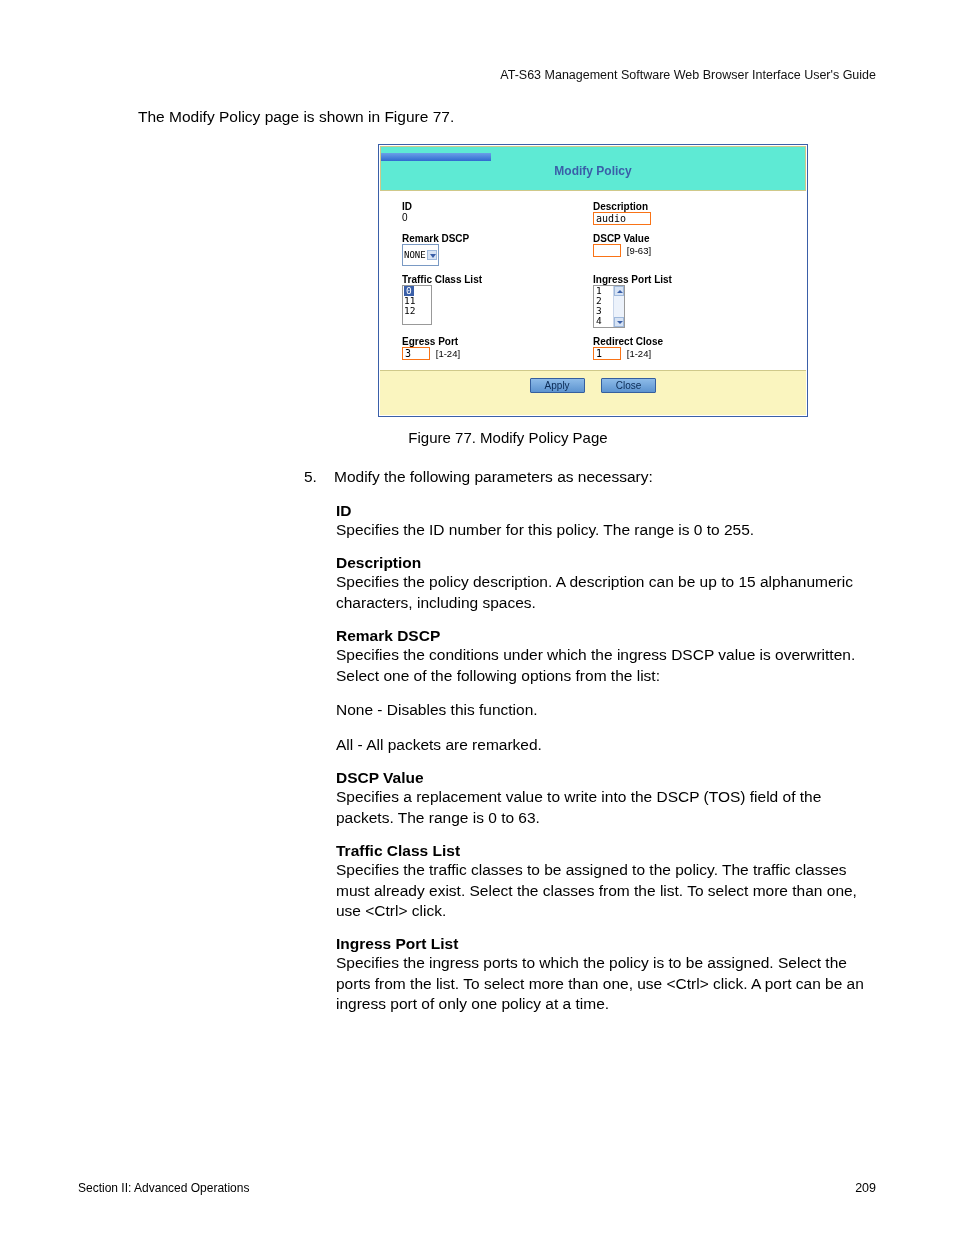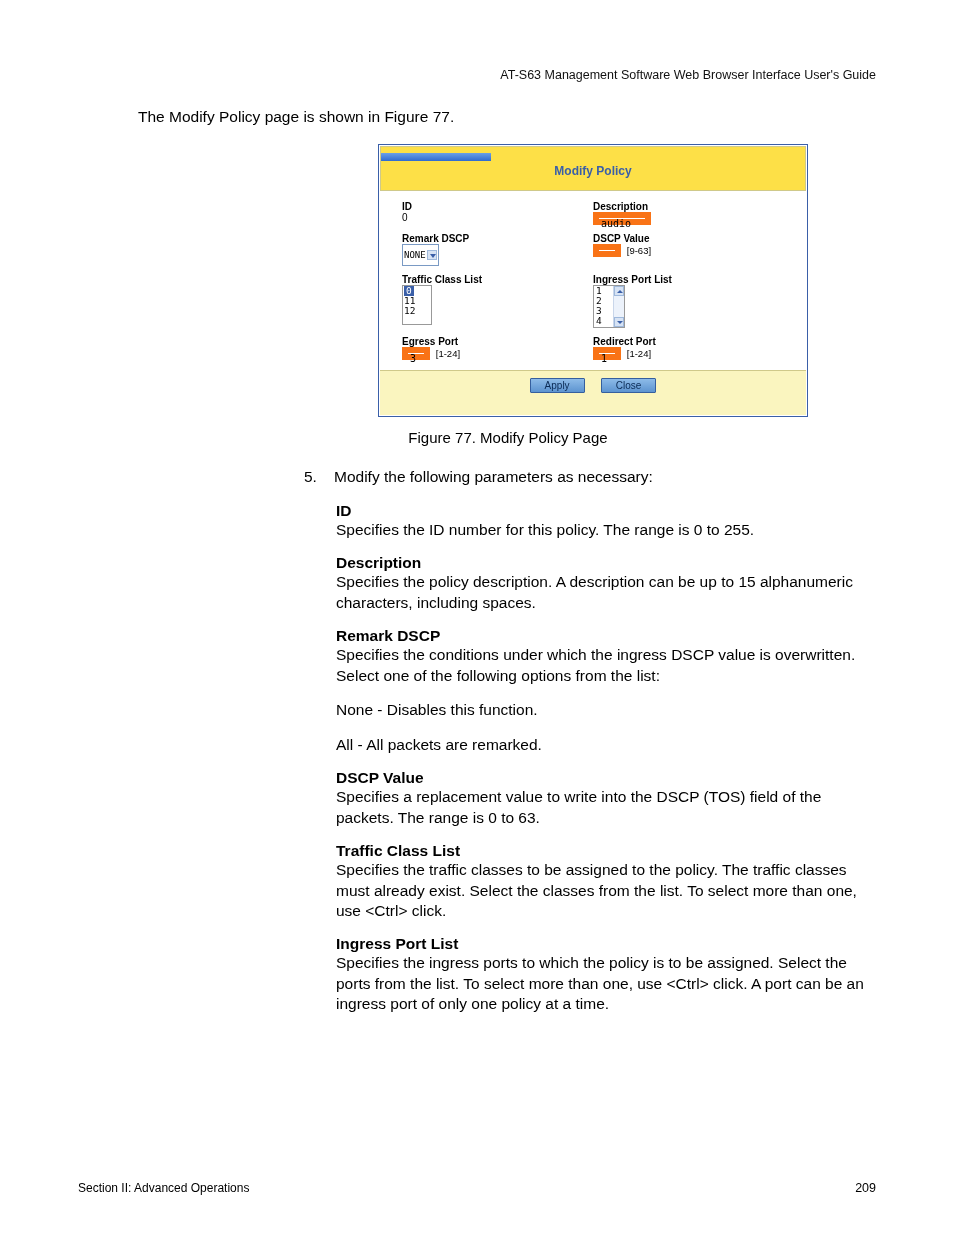--- a/index.html
+++ b/index.html
@@ -36,21 +36,21 @@
     margin-left: 240px;
     margin-bottom: 12px;
   }
   .fig-outer {
     border: 1px solid #3a5fa8;
     padding: 1px;
     background: #fff;
   }
   .fig-title-bar {
     border: 1px solid #cfc98a;
-    background: #fde047;
+    background: #5eead4;
     padding: 6px 0 12px 0;
   }
   .fig-title-blue {
     height: 8px;
     width: 110px;
     background: linear-gradient(#6aa0e8,#2f6bd0);
     margin-bottom: 3px;
   }
   .fig-title-text {
     text-align: center;
@@ -64,21 +64,21 @@
     font-family: Arial, sans-serif;
   }
   .fig-row { display: flex; margin-bottom: 8px; }
   .fig-col { flex: 1; }
   .fig-col.b { flex: 1; }
   .fig-label { font-weight: bold; font-size: 10px; }
   .fig-val { font-size: 10px; }
   .fig-input {
     font-family: monospace;
     font-size: 10px;
-    border: 6px solid #f97316;
+    border: 1px solid #f97316;
     background: #fff;
     padding: 0 2px;
     display: inline-block;
     height: 13px;
     line-height: 12px;
     vertical-align: middle;
   }
   .fig-select {
     border: 1px solid #7a9ac4;
     background: #fff;
@@ -231,21 +231,21 @@
             </div>
           </div>
         </div>
         <div class="fig-row" style="margin-bottom:2px;">
           <div class="fig-col">
             <div class="fig-label">Egress Port</div>
             <span class="fig-input" style="width:28px;">3</span>
             <span class="fig-range">[1-24]</span>
           </div>
           <div class="fig-col b">
-            <div class="fig-label">Redirect Port</div>
+            <div class="fig-label">Redirect Close</div>
             <span class="fig-input" style="width:28px;">1</span>
             <span class="fig-range">[1-24]</span>
           </div>
         </div>
       </div>
       <div class="fig-buttons-bar">
         <span class="fig-btn">Apply</span>
         <span class="fig-btn">Close</span>
       </div>
     </div>

